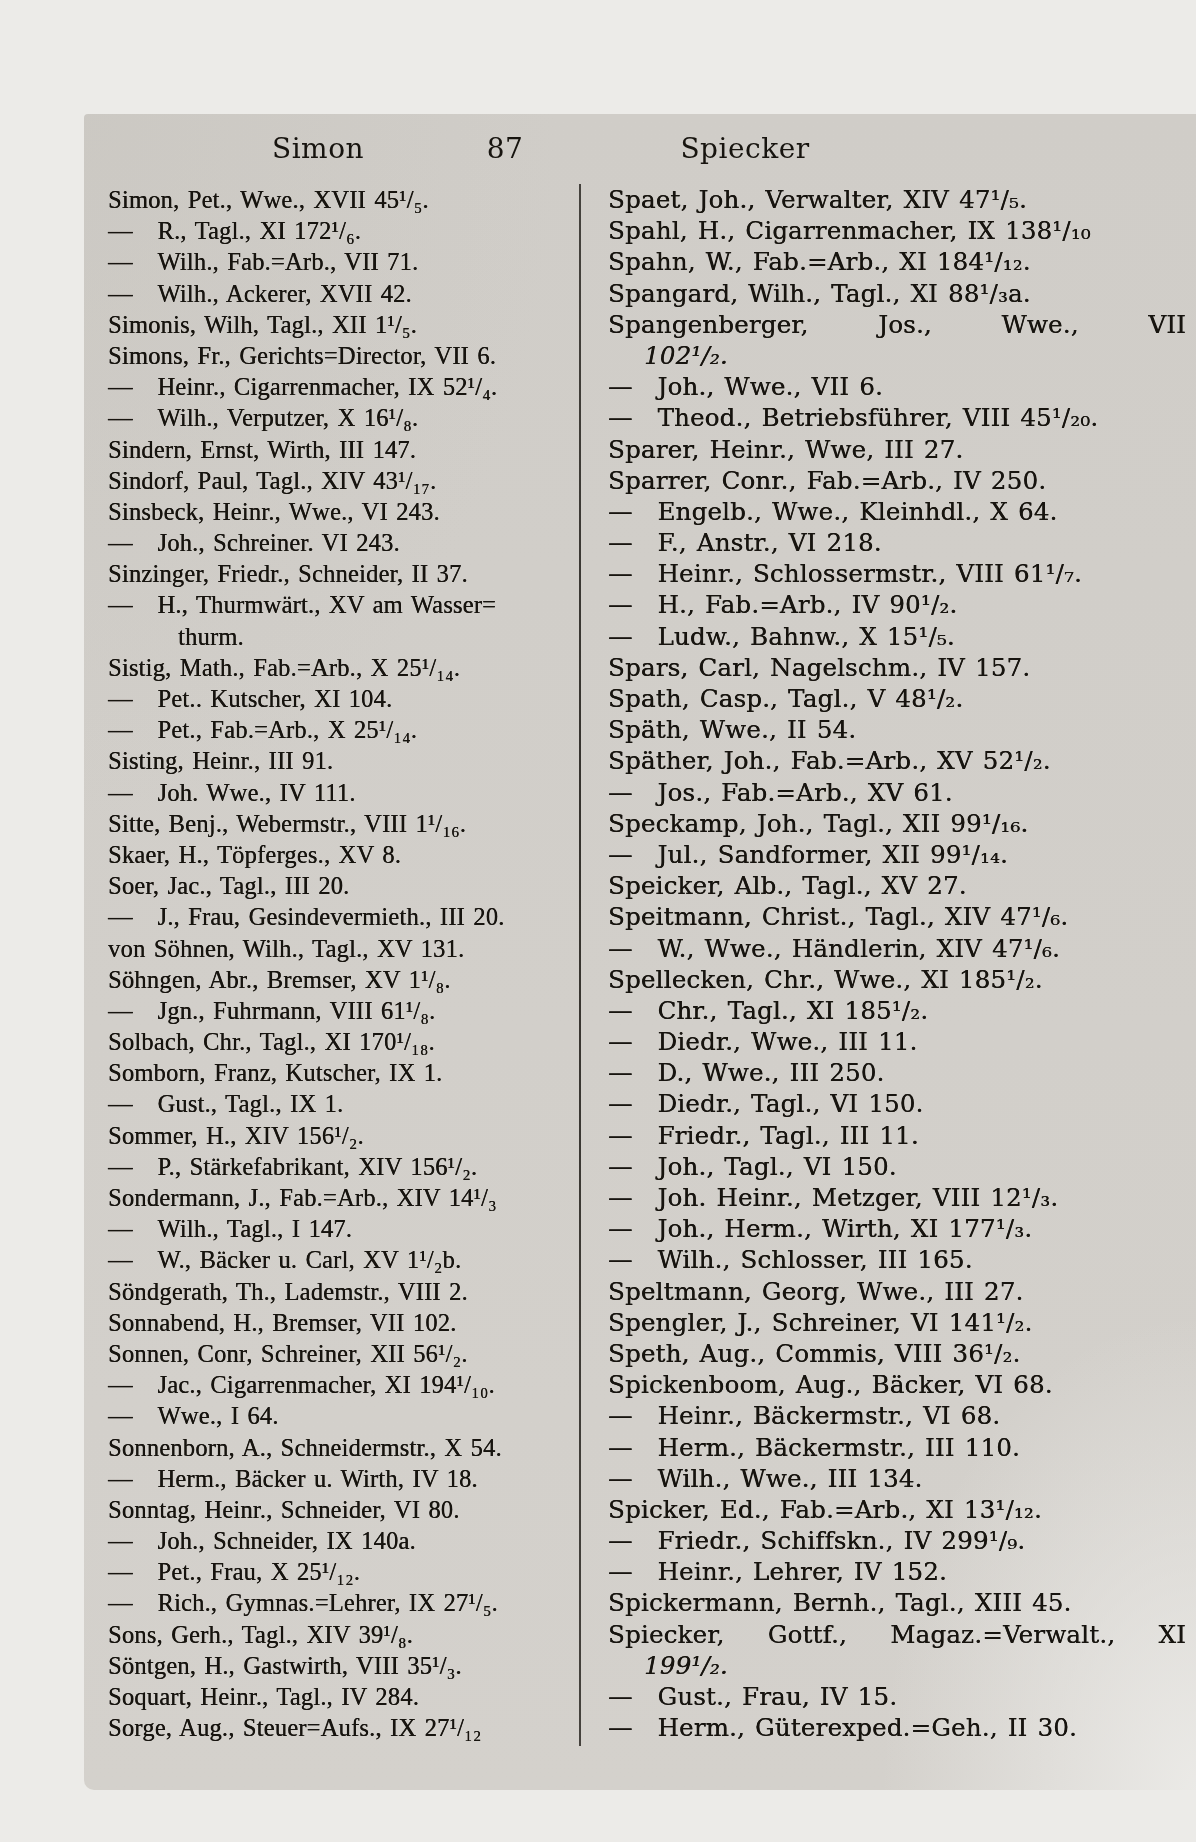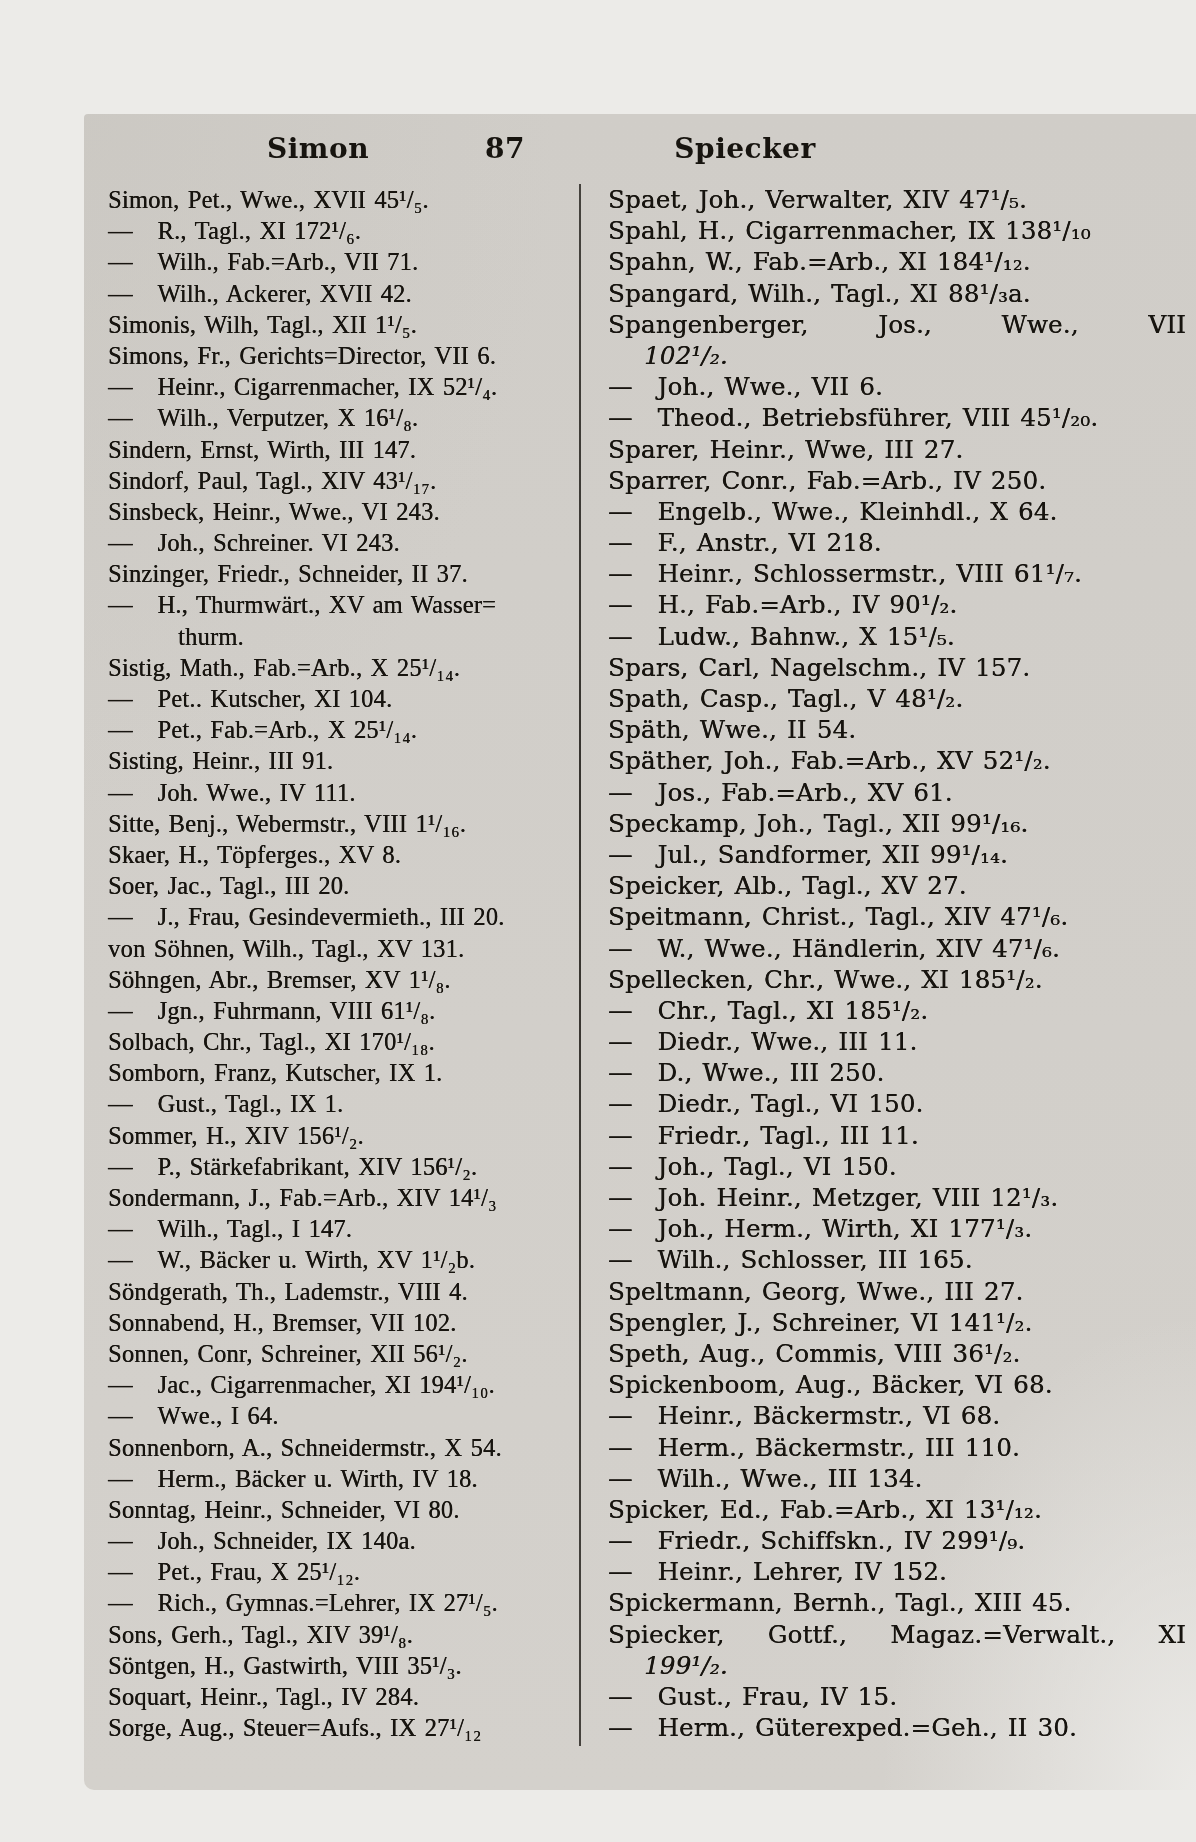--- a/index.html
+++ b/index.html
@@ -13,21 +13,21 @@
     position:absolute;left:84px;top:114px;width:1112px;height:1676px;
     background:
       radial-gradient(ellipse at 100% 100%, rgba(236,235,232,.95) 0%, rgba(236,235,232,0) 20%),
       radial-gradient(ellipse at 0% 0%, rgba(200,197,191,.55) 0%, rgba(200,197,191,0) 30%),
       linear-gradient(180deg,#d0cdc8 0%,#d2cfca 55%,#d4d1cc 100%);
     border-radius:4px 0 0 10px;
     color:#17140f;
   }
   .running-head{position:absolute;left:0;top:18px;width:100%;height:40px;
     font-size:28px;letter-spacing:.5px;}
-  .running-head span{position:absolute;transform:translateX(-50%);white-space:nowrap;font-weight:bold;}
+  .running-head span{position:absolute;transform:translateX(-50%);white-space:nowrap;}
   .head-left{left:234px;}
   .head-center{left:421px;}
   .head-right{left:618px;margin-left:43px;}
   .col{position:absolute;top:70px;font-size:24.5px;line-height:31.2px;
     letter-spacing:.2px;word-spacing:2px;white-space:nowrap;
     text-shadow:.3px 0 0 currentColor;}
   .col-left{left:24px;width:472px;font-family:Liberation Serif, serif;}
   .col-right{left:524px;width:578px;}
   .divider{position:absolute;left:495px;top:70px;width:2px;height:1562px;
     background:linear-gradient(180deg,#45423d,#35322d 40%,#45423d);}
@@ -109,23 +109,23 @@
       <div class="line">— Gust., Tagl., IX 1.</div>
 
       <div class="line">Sommer, H., XIV 156¹/₂.</div>
 
       <div class="line">— P., Stärkefabrikant, XIV 156¹/₂.</div>
 
       <div class="line">Sondermann, J., Fab.=Arb., XIV 14¹/₃</div>
 
       <div class="line">— Wilh., Tagl., I 147.</div>
 
-      <div class="line">— W., Bäcker u. Wirth, XV 1¹/₂b.</div>
-
-      <div class="line">Söndgerath, Th., Lademstr., VIII 4.</div>
+      <div class="line">— W., Bäcker u. Carl, XV 1¹/₂b.</div>
+
+      <div class="line">Söndgerath, Th., Lademstr., VIII 2.</div>
 
       <div class="line">Sonnabend, H., Bremser, VII 102.</div>
 
       <div class="line">Sonnen, Conr, Schreiner, XII 56¹/₂.</div>
 
       <div class="line">— Jac., Cigarrenmacher, XI 194¹/₁₀.</div>
 
       <div class="line">— Wwe., I 64.</div>
 
       <div class="line">Sonnenborn, A., Schneidermstr., X 54.</div>

